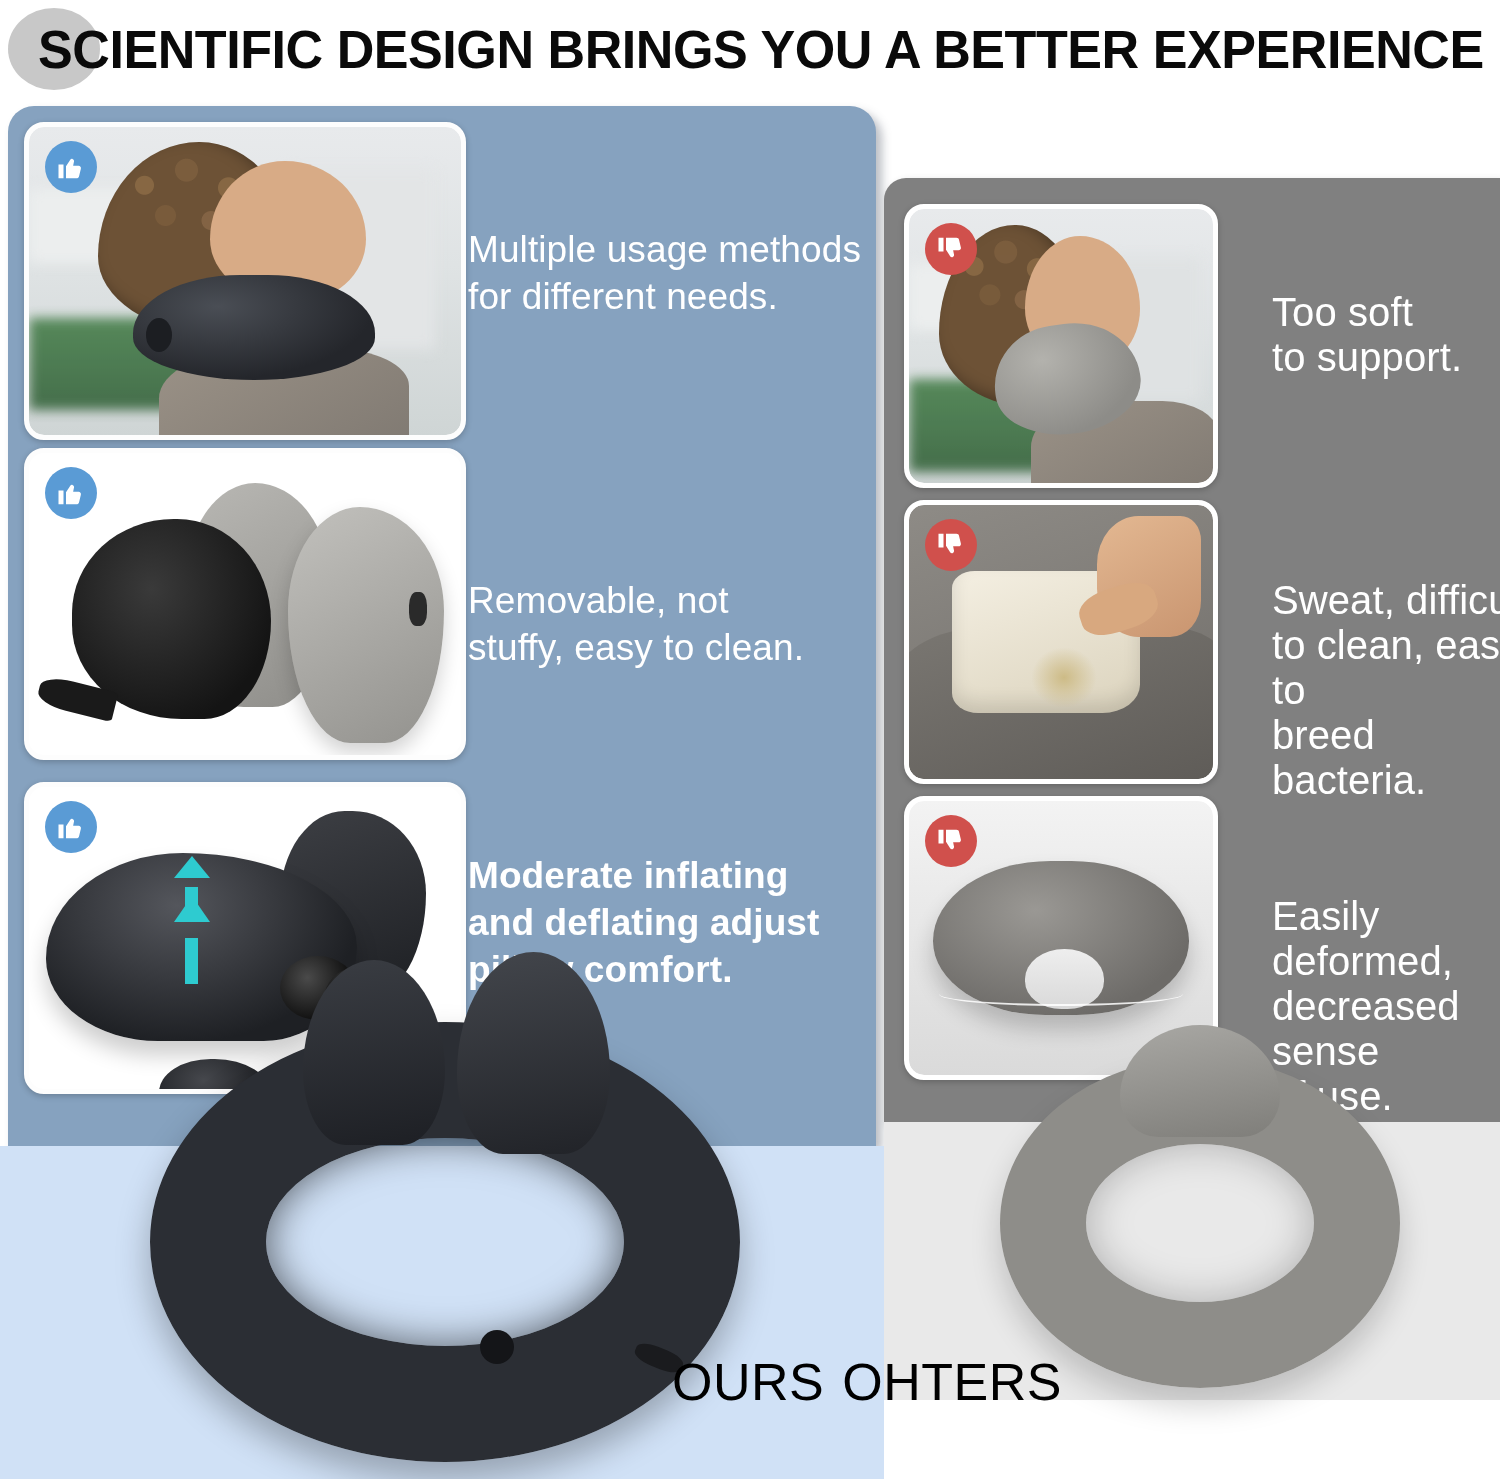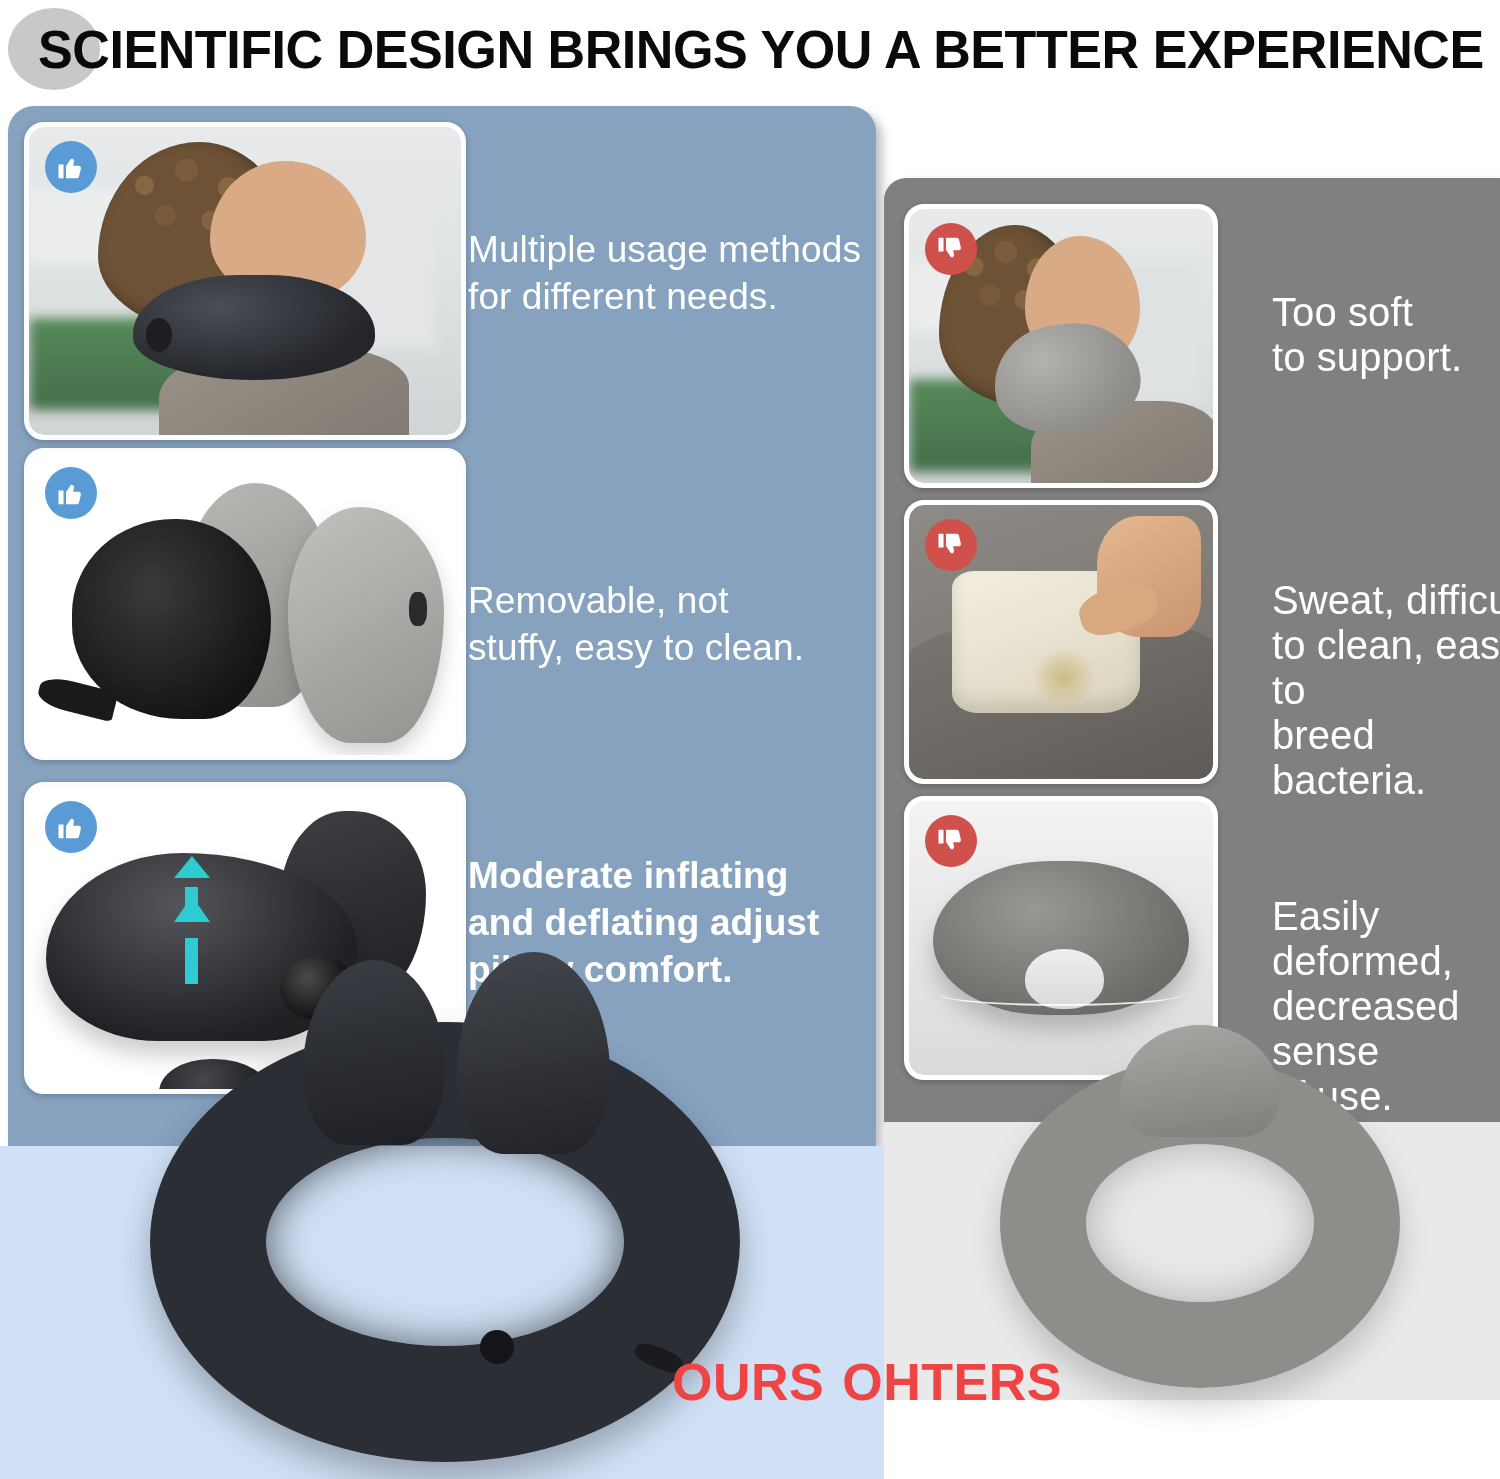--- a/index.html
+++ b/index.html
@@ -101,21 +101,21 @@
   }
   .caption.right{font-size:40px;line-height:45px;margin-left:44px;}
 
   
   #vs-row{
     position:absolute;left:672px;top:1352px;
     display:flex;align-items:center;gap:18px;
     z-index:40;
   }
   #label-ours,#label-others{
-    font-size:52px;font-weight:bold;color:#ef4444;letter-spacing:.5px;
+    font-size:52px;font-weight:normal;color:#000000;letter-spacing:.5px;
   }
   #vs-circle{
     width:92px;height:92px;border-radius:50%;
     background:#faf2f2;border:4px solid #111;
     display:flex;align-items:center;justify-content:center;
   }
   #vs-text{
     font-family:"Liberation Serif","DejaVu Serif",serif;
     font-style:italic;font-weight:bold;font-size:52px;color:#c12127;
     letter-spacing:-1px;transform:translateY(-2px);

